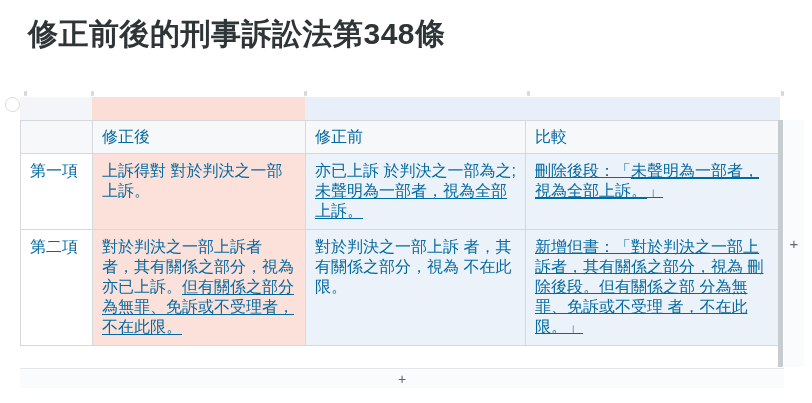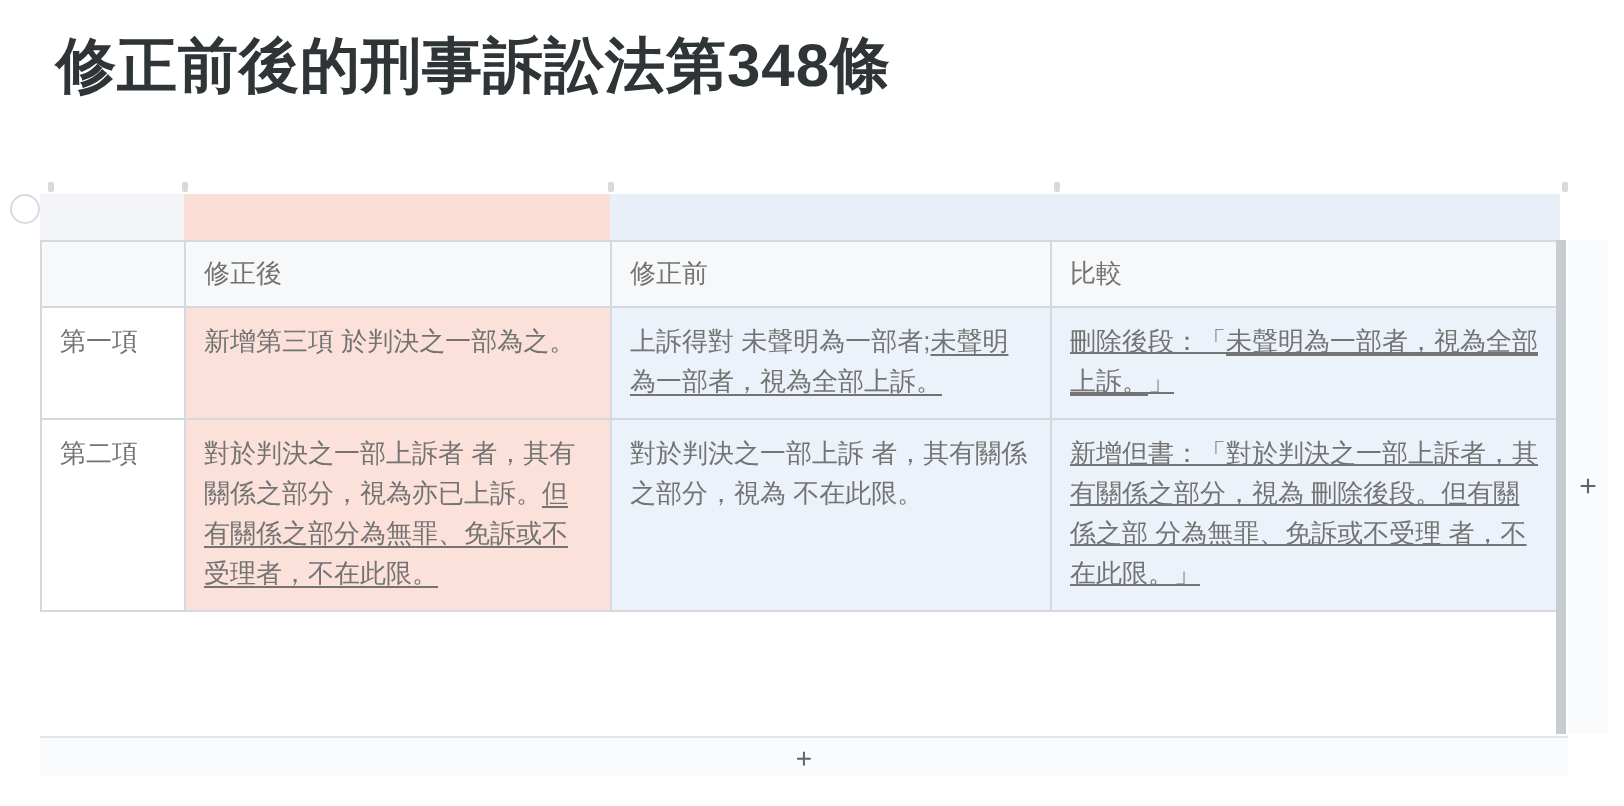--- a/index.html
+++ b/index.html
@@ -57,22 +57,22 @@
   
   .table-wrap {
     position: absolute;
     left: 20px; top: 120px;
     width: 760px;
   }
   table.doc-table {
     border-collapse: collapse;
     table-layout: fixed;
     width: 760px;
-    font-size: 13px;
-    color: #737373;
+    font-size: 16px;
+    color: #0369a1;
   }
   table.doc-table td, table.doc-table th {
     border: 1px solid #d5d8dc;
     vertical-align: top;
     padding: 7px 9px 8px 9px;
     line-height: 20px;
     font-weight: 400;
     text-align: left;
   }
   col.c1 { width: 72px; }
@@ -158,22 +158,22 @@
       <tbody>
         <tr class="head">
           <td class="first"></td>
           <td>修正後</td>
           <td>修正前</td>
           <td>比較</td>
         </tr>
 
         <tr>
           <td class="idx">第一項</td>
-          <td class="after"><span>新增第三項 於判決之一部為之。</span><span class="u"></span></td>
-          <td class="before"><span>上訴得對 未聲明為一部者;</span><span class="u">未聲明為一部者，視為全部上訴。</span></td>
+          <td class="after"><span>上訴得對 對於判決之一部上訴。</span><span class="u"></span></td>
+          <td class="before"><span>亦已上訴 於判決之一部為之;</span><span class="u">未聲明為一部者，視為全部上訴。</span></td>
           <td class="cmp"><span>刪除後段：「</span><span class="u">未聲明為一部者，視為全部上訴。</span><span>」</span></td>
         </tr>
 
         <tr>
           <td class="idx">第二項</td>
           <td class="after"><span>對於判決之一部上訴者 者，其有關係之部分，視為亦已上訴。</span><span class="u">但有關係之部分為無罪、免訴或不受理者，不在此限。</span></td>
           <td class="before"><span>對於判決之一部上訴 者，其有關係之部分，視為 不在此限。</span><span class="u"></span></td>
           <td class="cmp"><span>新增但書：「對於判決之一部上訴者，其有關係之部分，視為 刪除後段。但有關係之部 分為無罪、免訴或不受理 者，不在此限。」</span><span class="u"></span><span></span></td>
         </tr>
 

